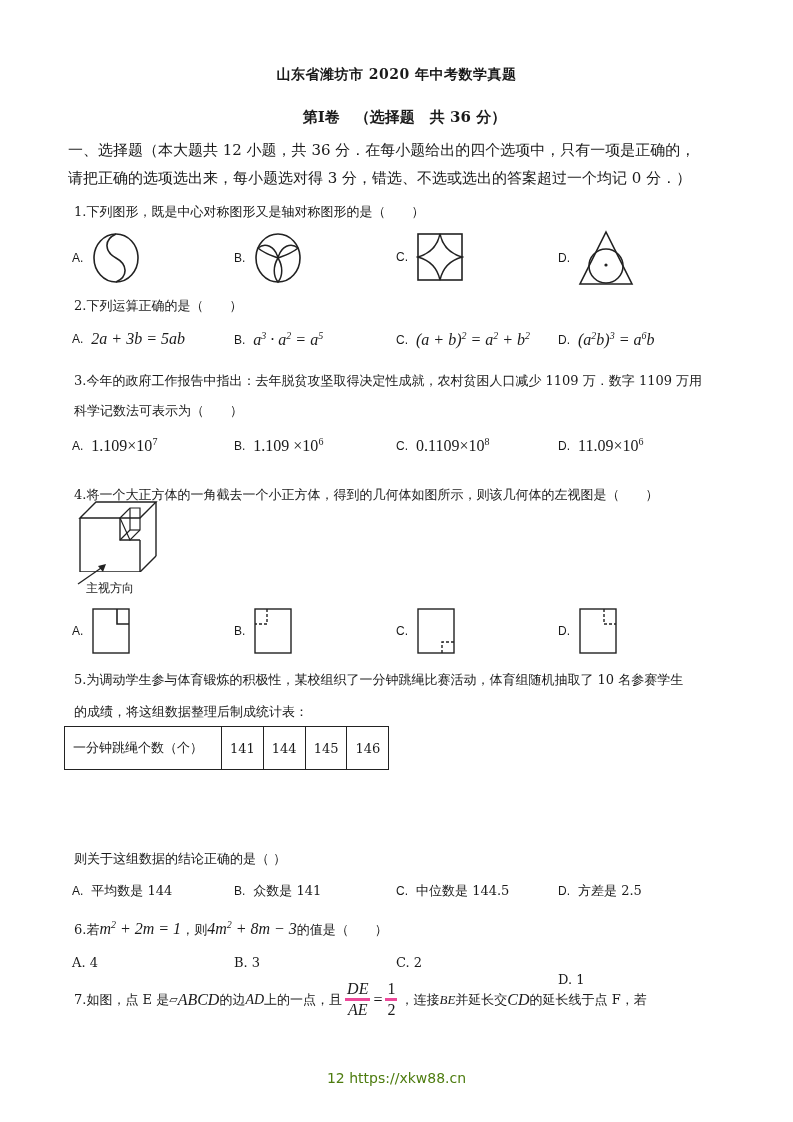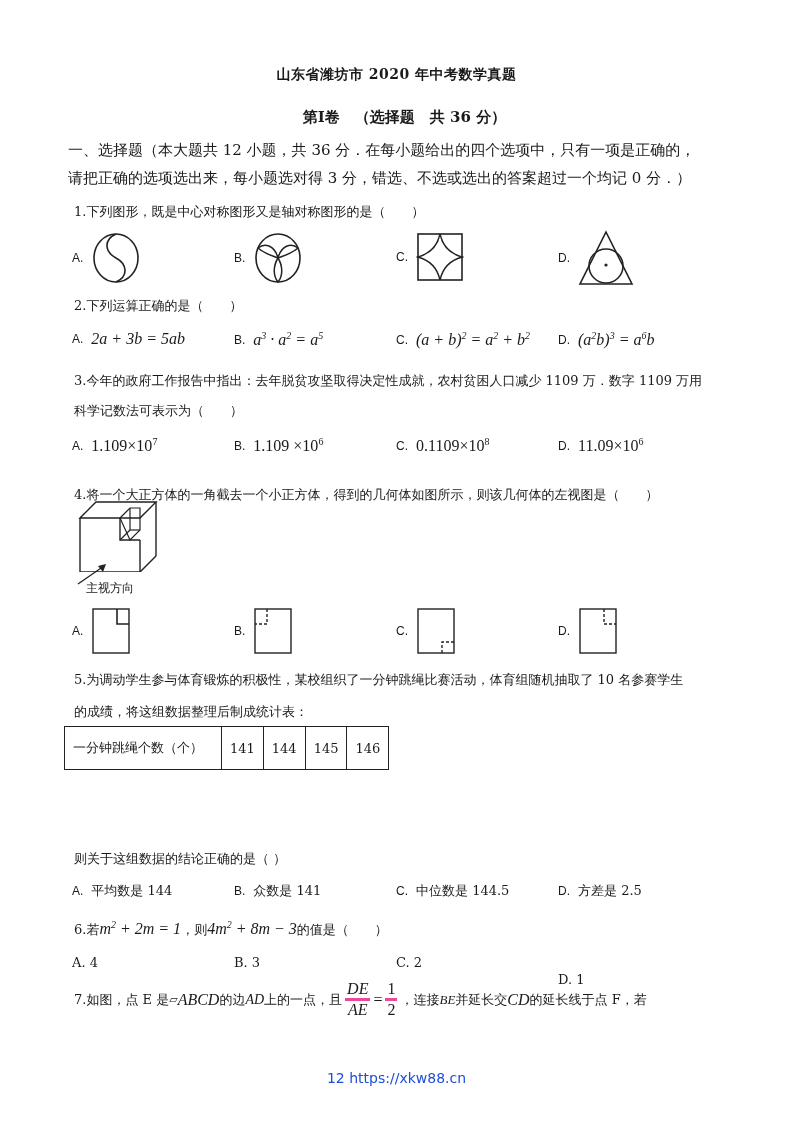--- a/index.html
+++ b/index.html
@@ -12,21 +12,21 @@
   .q { left: 74px; font-size: 13px; line-height: 18px; white-space: nowrap; }
   .opt { font-size: 13px; white-space: nowrap; display: flex; align-items: center; }
   .opt-label { font-family: "Liberation Sans", sans-serif; font-size: 12px; margin-right: 8px; }
   .math { font-family: "Liberation Serif", serif; font-style: italic; font-size: 16px; }
   .math-n { font-family: "Liberation Serif", serif; font-size: 16px; }
   sup { font-size: 10px; }
   .fig svg { display: block; }
   table.stats { border-collapse: collapse; font-size: 13px; }
   table.stats td { border: 1.5px solid #222; height: 42px; padding: 0 8px; }
   .footer { left: 0; width: 793px; top: 1070px; text-align: center; font-family: "DejaVu Sans", sans-serif;
-            font-size: 14px; color: #1d4ed8; }
+            font-size: 14px; color: #4d7c0f; }
   .frac { display: inline-flex; flex-direction: column; align-items: center; vertical-align: middle; margin: 0 3px; }
   .frac .num { border-bottom: 3px solid #ec4899; padding: 0 2px; line-height: 18px; }
   .frac .den { line-height: 18px; padding: 0 2px; }
 </style>
 </head>
 <body>
 
 <div class="abs title">山东省潍坊市 2020 年中考数学真题</div>
 <div class="abs subtitle">第Ⅰ卷　（选择题　共 36 分）</div>
 

